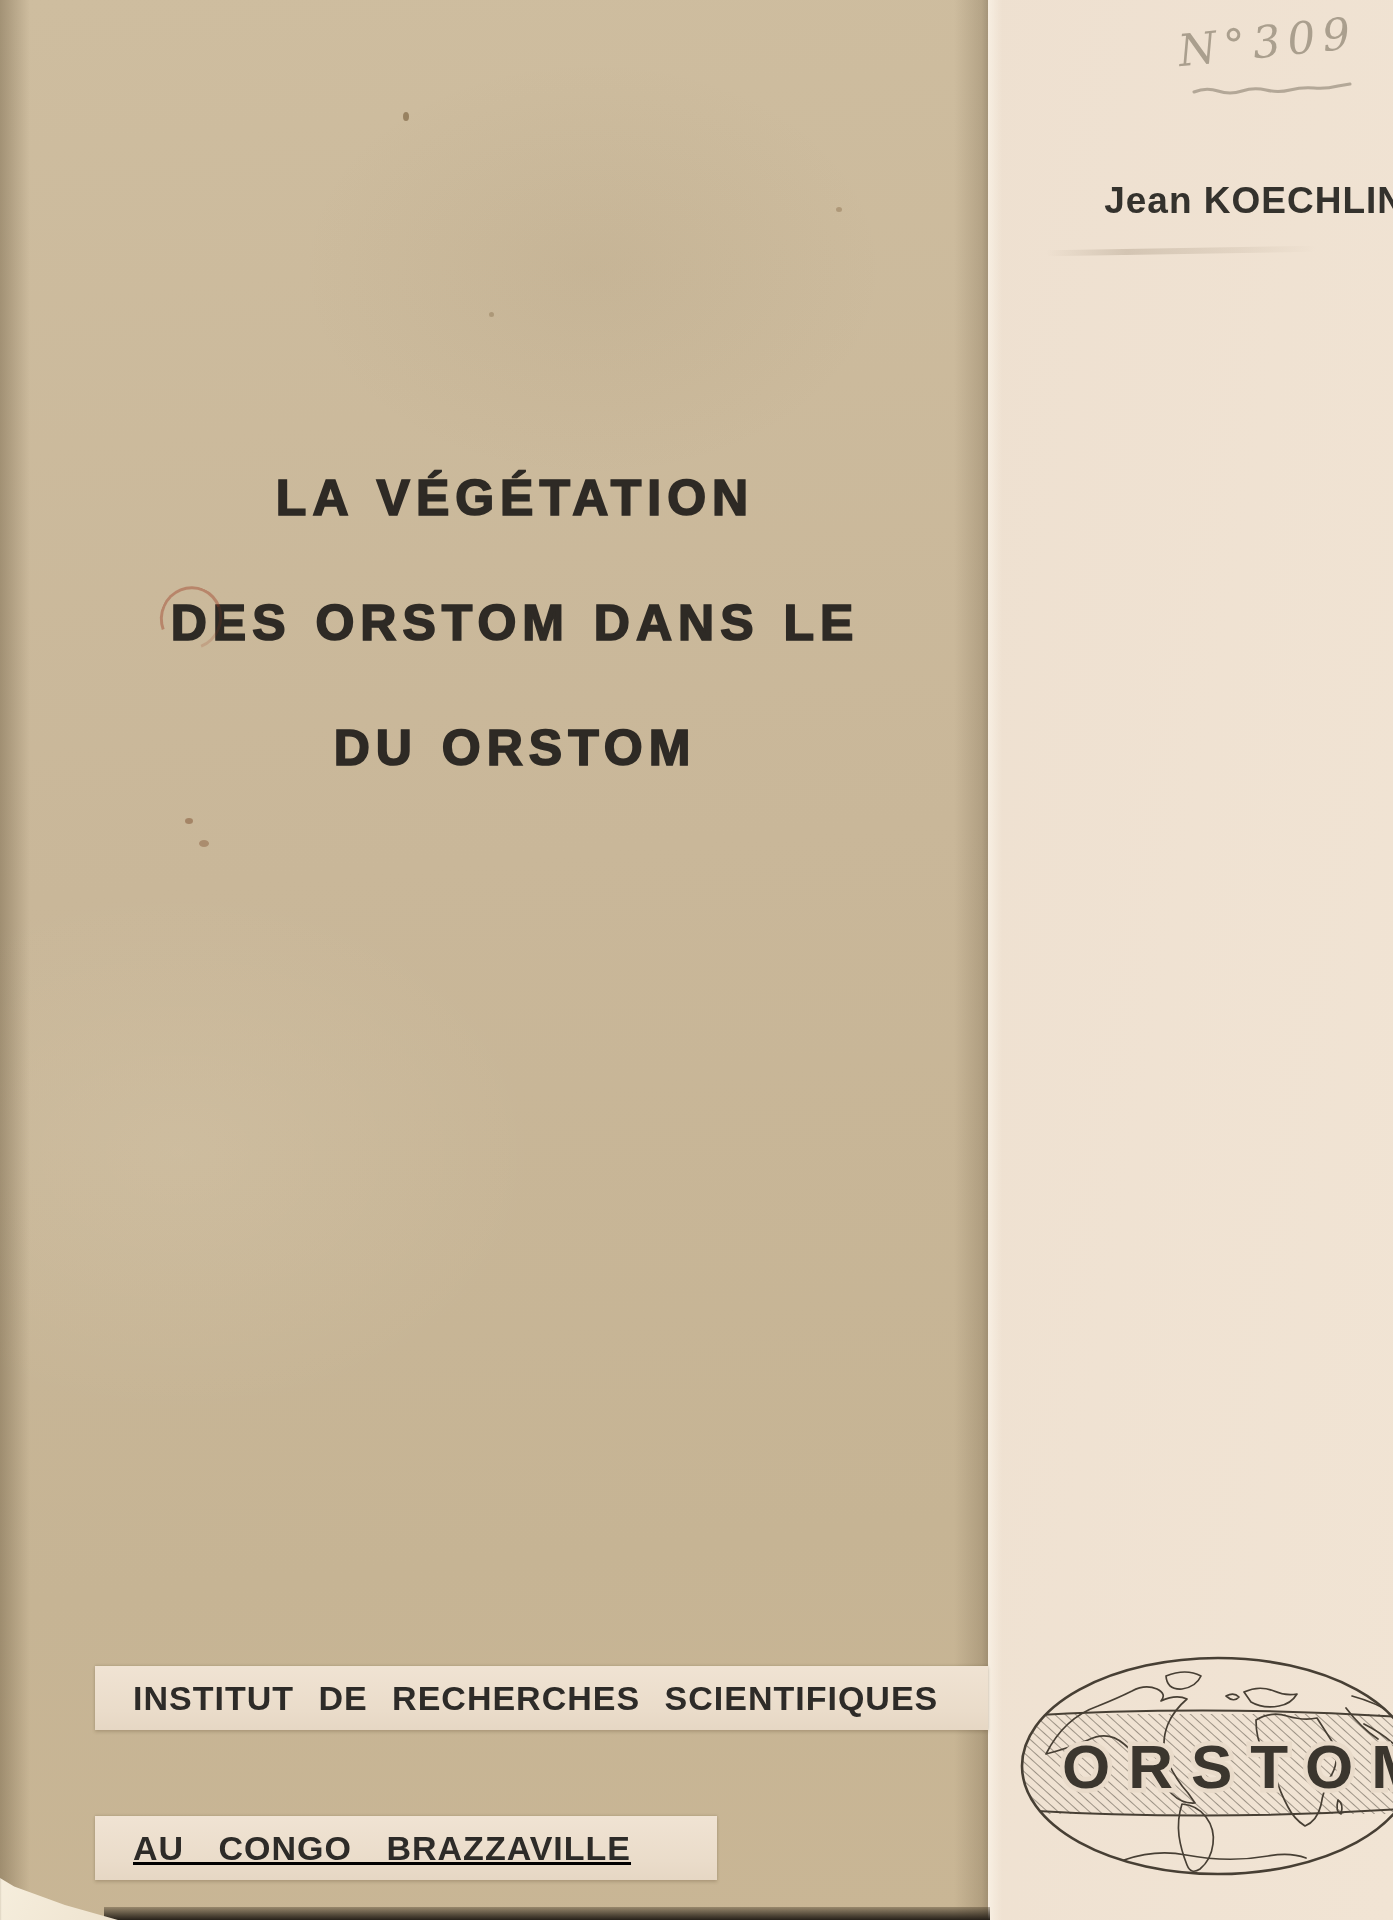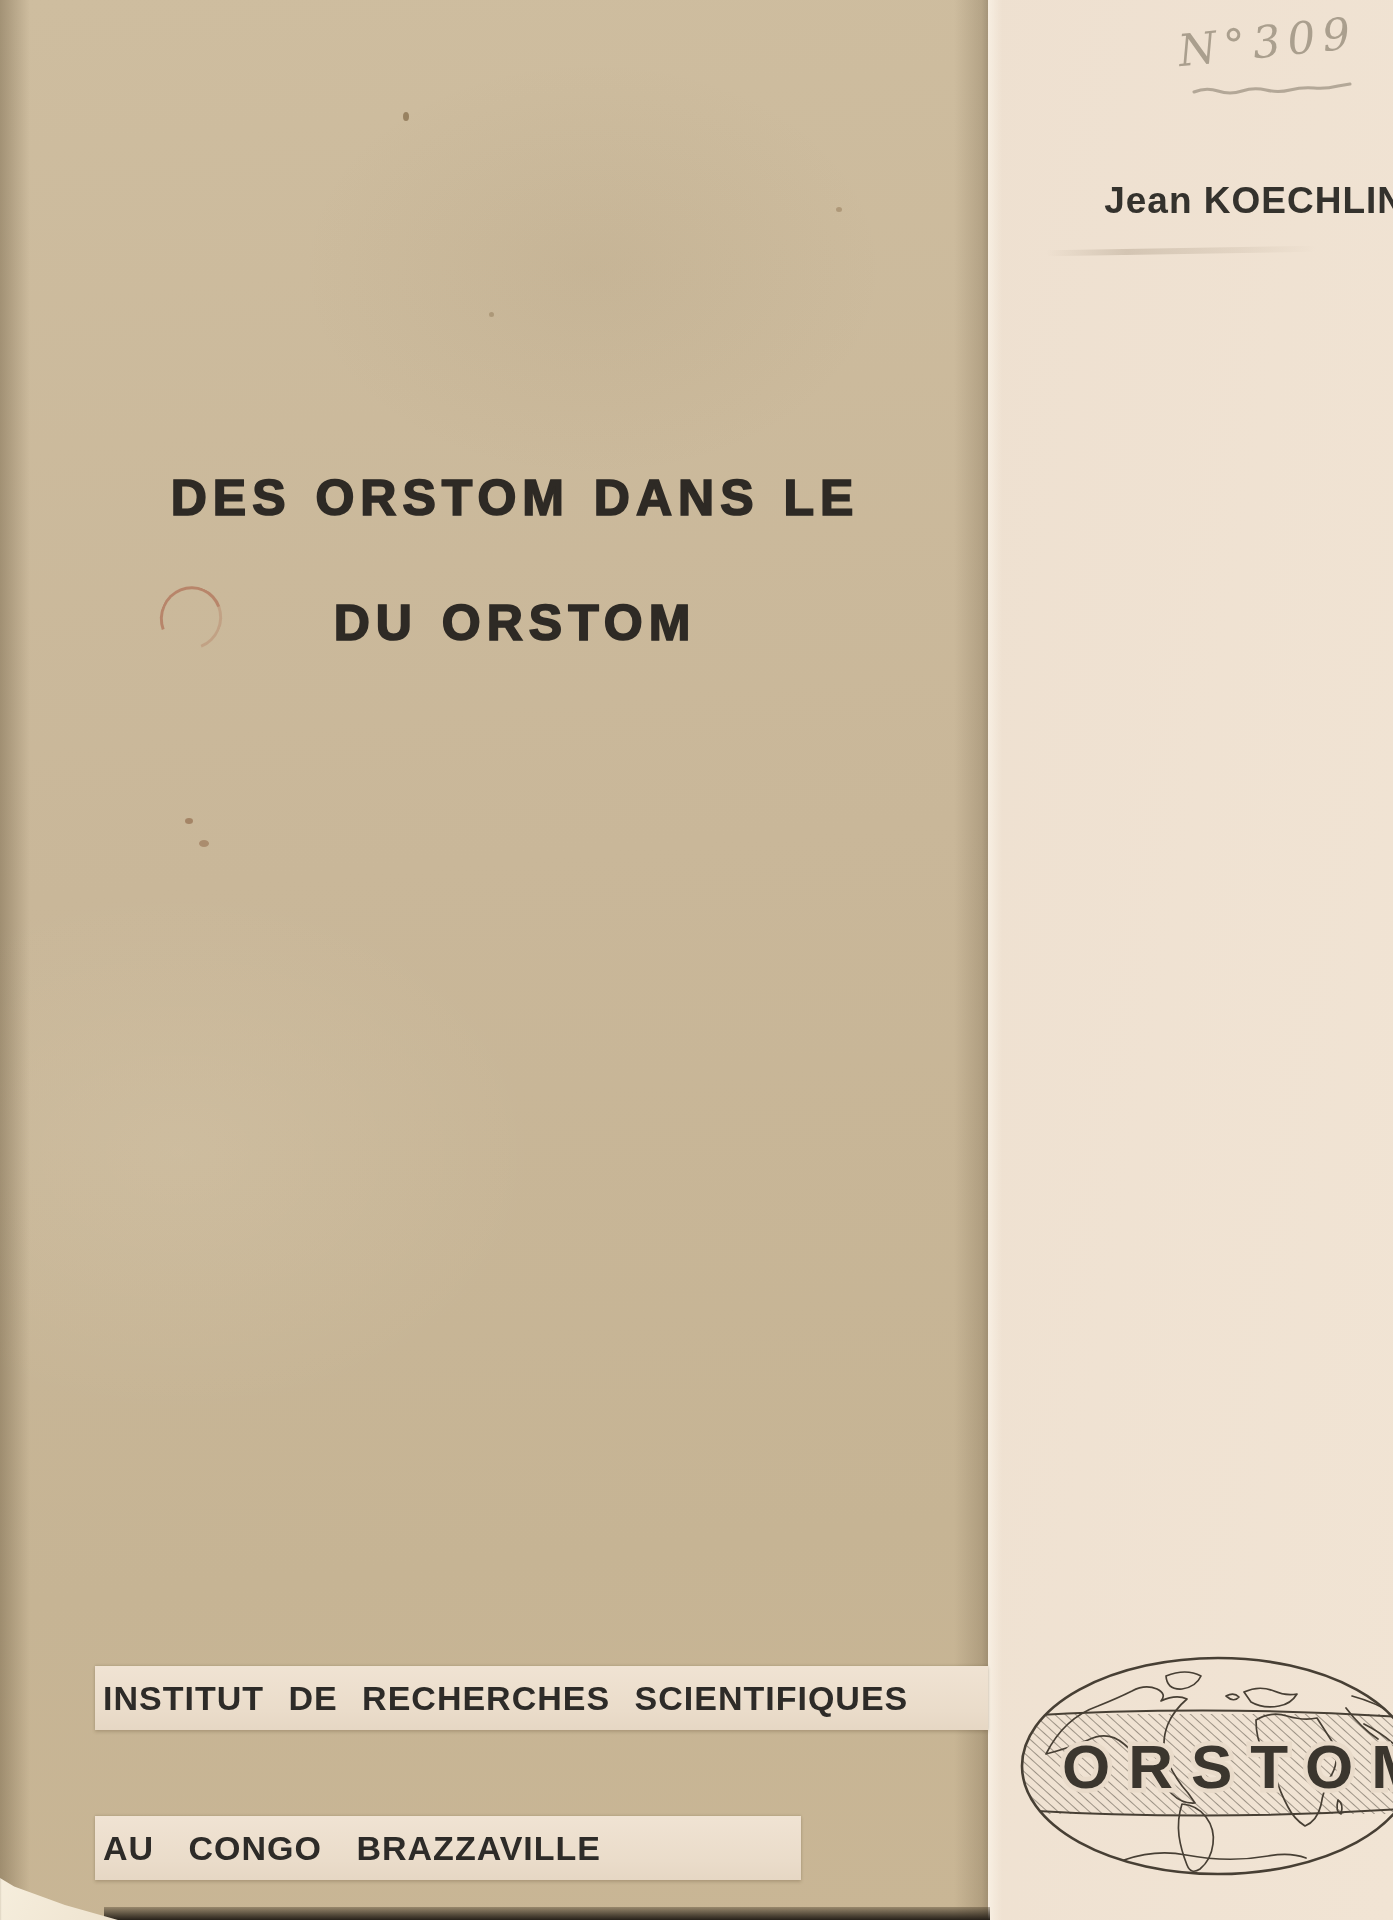--- a/index.html
+++ b/index.html
@@ -84,23 +84,23 @@
   .speck.s5{left:836px;top:207px;width:6px;height:5px;background:rgba(120,90,55,.35);}
 
   
   .strip{
     position:absolute;height:64px;
     background:linear-gradient(180deg,#f0e3d3,#eadcca 70%,#e6d7c4);
     box-shadow:0 2px 3px rgba(90,74,48,.25), 0 -1px 2px rgba(90,74,48,.15);
     display:flex;align-items:center;
   }
   .strip-1{left:95px;top:1666px;width:893px;}
-  .strip-2{left:95px;top:1816px;width:706px;}
+  .strip-2{left:95px;top:1816px;width:622px;text-decoration:underline;}
   .strip-text{
-    padding-left:8px;
+    padding-left:38px;
     font-size:34px;font-weight:700;
     letter-spacing:1px;word-spacing:14px;
     color:#2d2b28;white-space:nowrap;
   }
   .strip-2 .strip-text{word-spacing:24px;}
 
   
   .bottom-bar{
     position:absolute;left:104px;top:1907px;width:886px;height:13px;
     background:linear-gradient(180deg,rgba(62,50,32,.35),#27211a);
@@ -117,20 +117,21 @@
 </style>
 </head>
 <body>
 
 <div class="page">
 
   <div class="cover"></div>
   <div class="fold-highlight"></div>
 
   <div class="title-block">
+    <div class="title-line">LA VÉGÉTATION</div>
     <div class="title-line">DES ORSTOM DANS LE</div>
     <div class="title-line">DU ORSTOM</div>
   </div>
 
   <div class="stamp-mark"></div>
   <div class="speck s1"></div>
   <div class="speck s2"></div>
   <div class="speck s3"></div>
   <div class="speck s4"></div>
   <div class="speck s5"></div>

